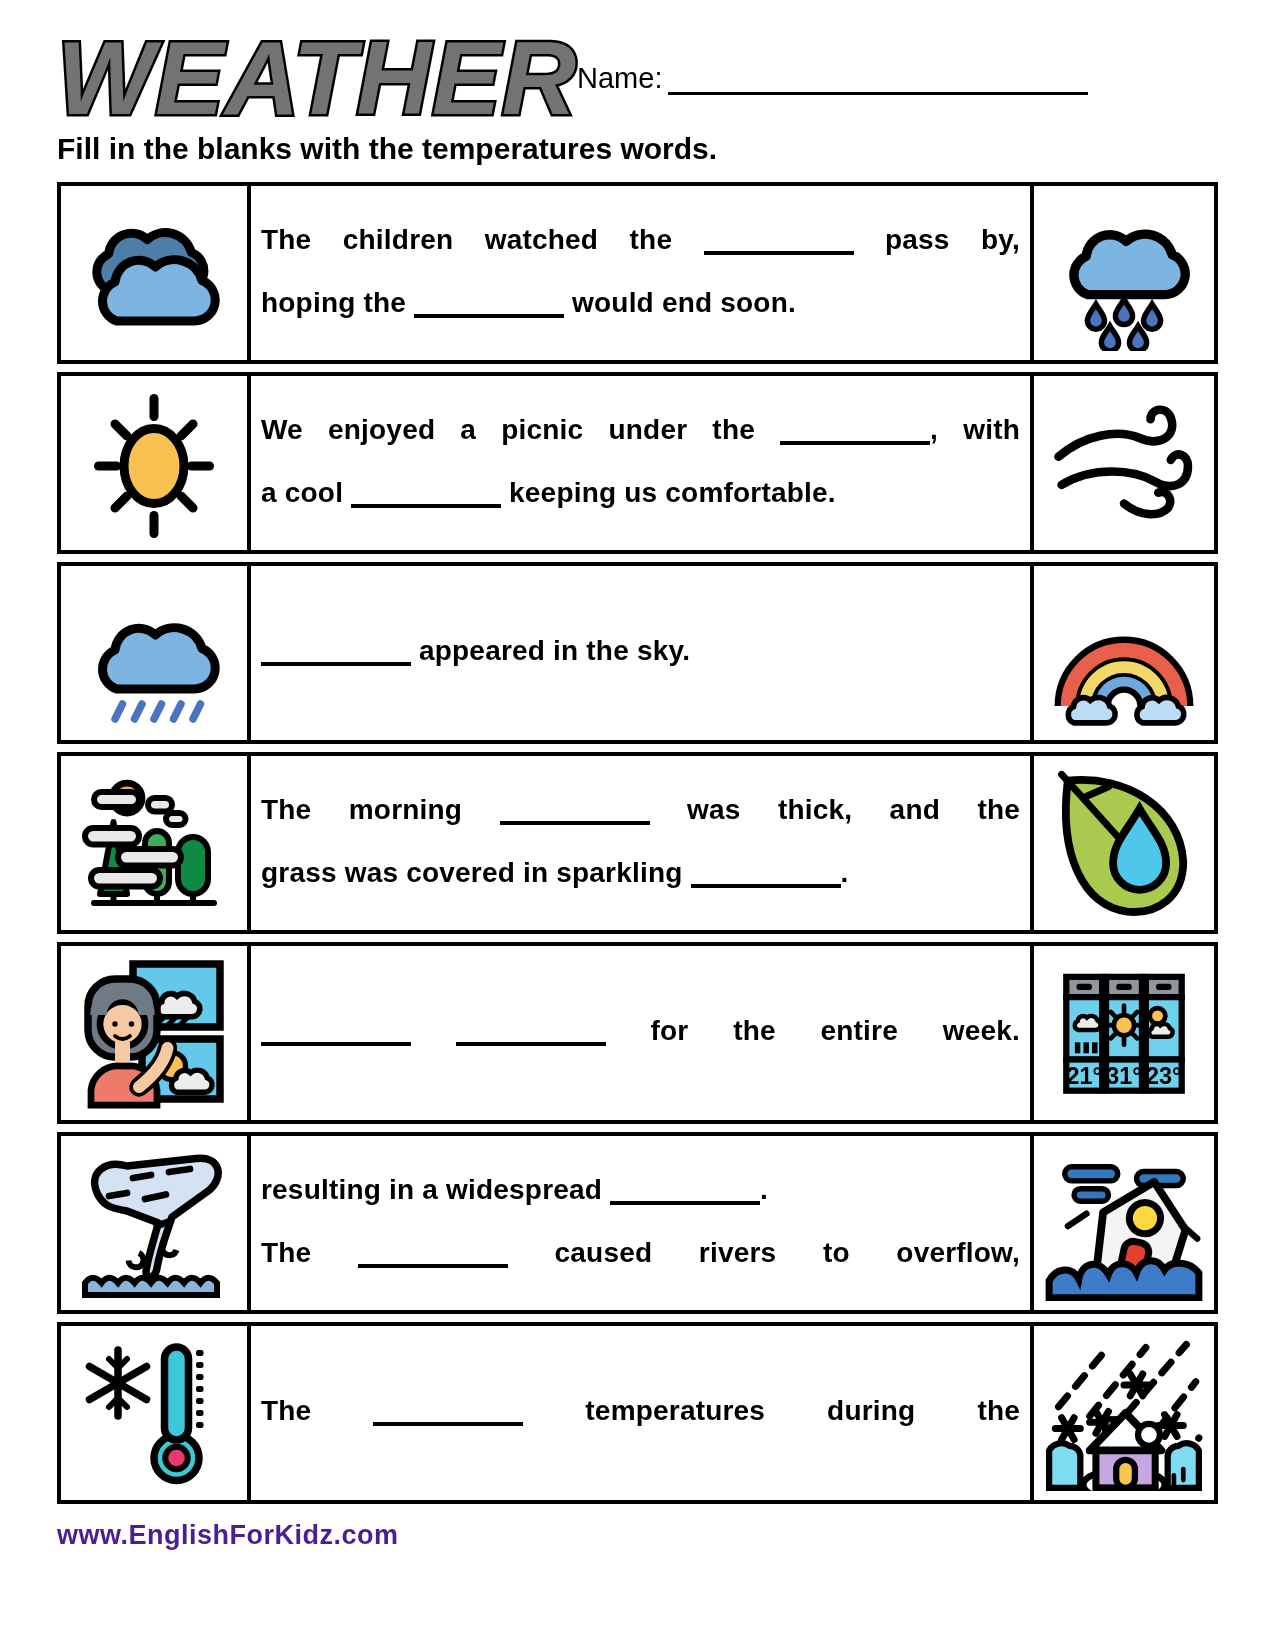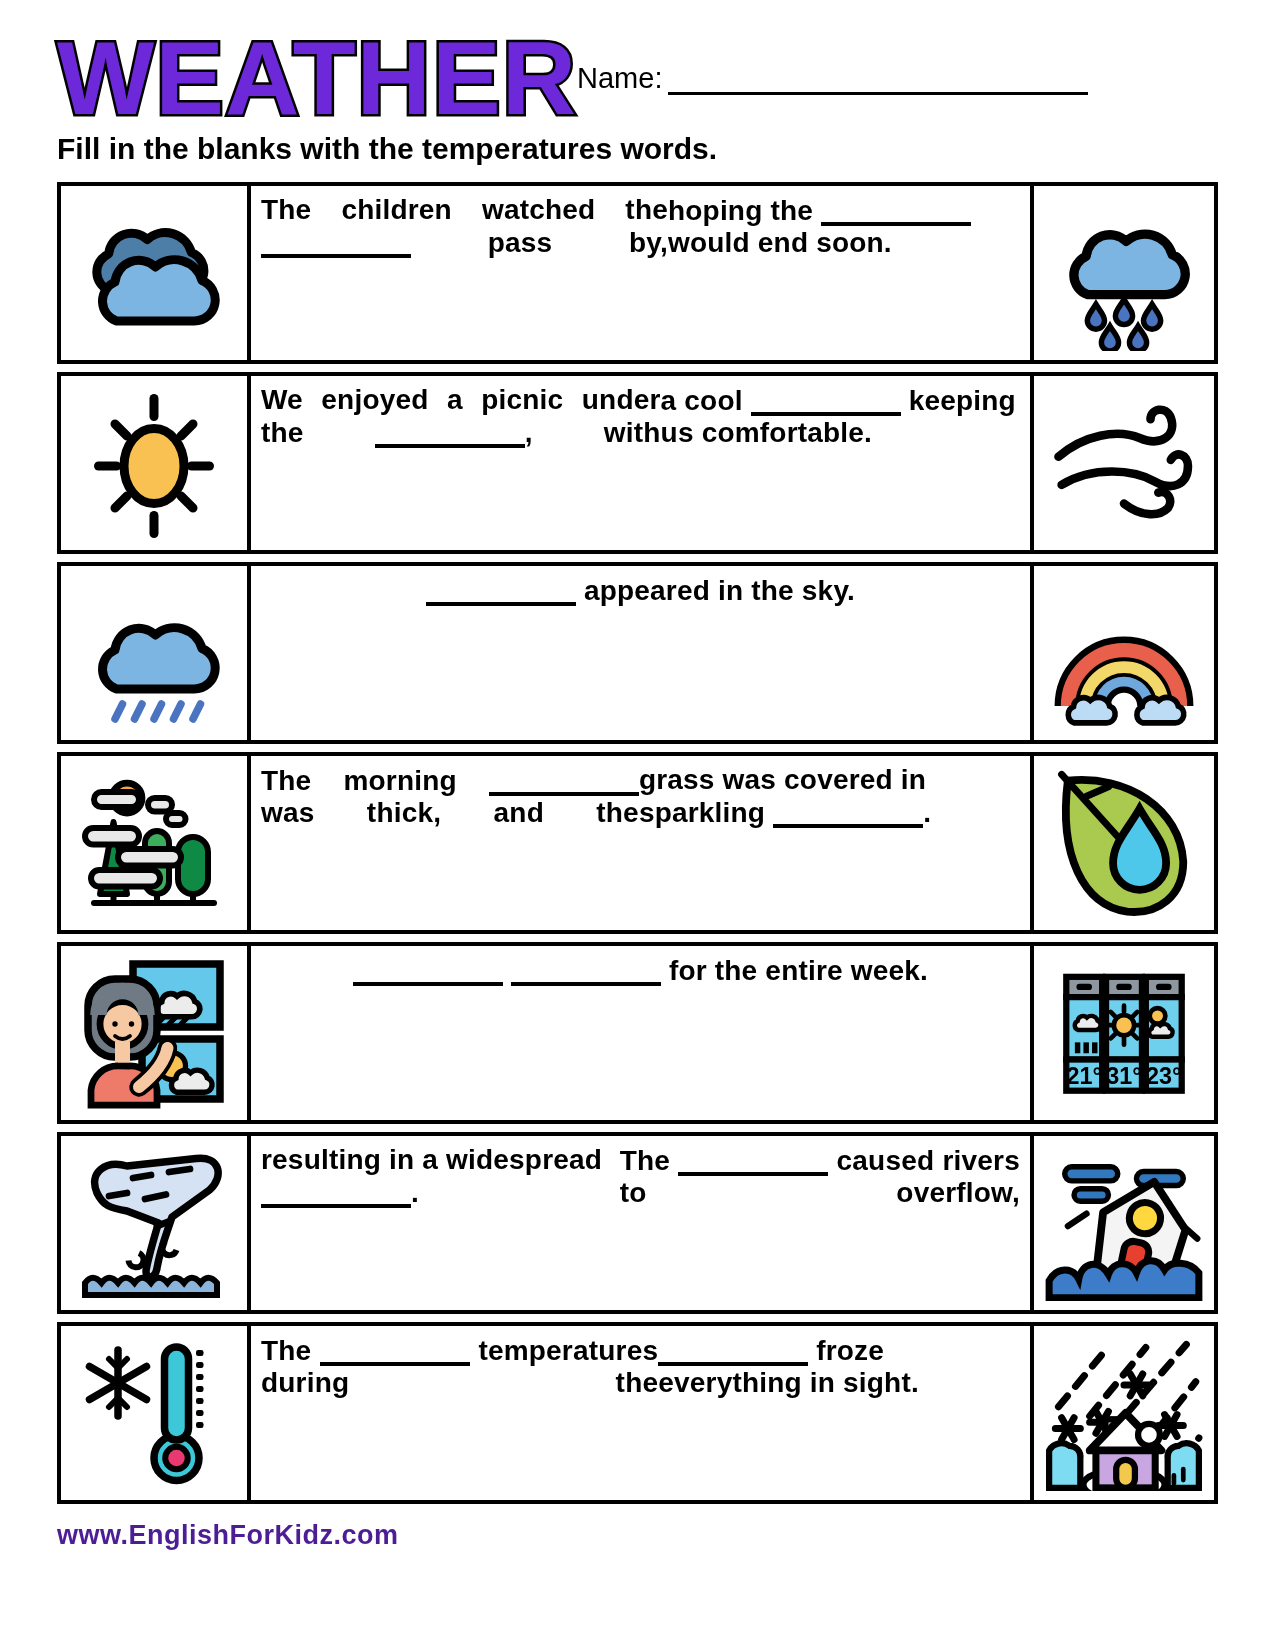--- a/index.html
+++ b/index.html
@@ -2,35 +2,35 @@
 <html><head>
 <meta charset="utf-8">
 <style>
   html,body { margin:0; padding:0; background:#fff; }
   body { width:1275px; height:1650px; font-family:"Liberation Sans", sans-serif; box-sizing:border-box; overflow:hidden; }
   .page { padding:30px 57px 0 57px; }
 
   .header { display:flex; align-items:flex-start; }
   .title {
     font-size:103px; font-weight:800; line-height:0.95; letter-spacing:1px;
-    color:#6d28d9; -webkit-text-stroke:5px #000; paint-order:stroke fill; margin:0;
+    color:#737373; -webkit-text-stroke:5px #000; paint-order:stroke fill; margin:0;font-style:italic;
   }
   .name-block { flex:1; display:flex; align-items:flex-end; margin-top:30px; }
   .name-label { font-size:29px; font-weight:500; color:#000; white-space:nowrap; }
   .name-line { flex:1; max-width:420px; border-bottom:3px solid #000; height:32px; margin-left:6px; }
 
   .instructions { font-size:30px; font-weight:800; margin:4px 0 16px 0; color:#000; }
 
   .row { display:flex; height:174px; border:4px solid #000; margin-bottom:8px; background:#fff; }
   .icon-cell { width:186px; flex:none; display:flex; align-items:center; justify-content:center; }
   .icon-cell.right { width:180px; }
   .icon-cell svg { width:150px; height:152px; }
   .icon-cell.right svg { width:162px; height:156px; }
   .text-cell { flex:1; border-left:4px solid #000; border-right:4px solid #000;
-    padding:8px 10px 12px 10px; display:flex; flex-direction:row; justify-content:space-evenly; min-width:0; }
+    padding:8px 10px 12px 10px; display:flex; flex-direction:column; justify-content:space-evenly; min-width:0; }
   .line { font-size:28px; font-weight:700; color:#000; margin:0; letter-spacing:0.2px; }
   .line.just { text-align:justify; text-align-last:justify; }
   .blank { display:inline-block; width:150px; height:1em; border-bottom:4px solid #000; vertical-align:-6px; }
 
   .footer { font-size:27px; font-weight:700; color:#4c1d95; margin-top:16px; letter-spacing:0.5px; }
 </style>
 </head>
 <body>
 
 <div class="page">
@@ -286,21 +286,20 @@
      <rect x="78" y="24" width="5" height="4" rx="1.5"></rect>
               <rect x="78" y="32" width="5" height="4" rx="1.5"></rect>
      <rect x="78" y="40" width="5" height="4" rx="1.5"></rect>
               <rect x="78" y="48" width="5" height="4" rx="1.5"></rect>
      <rect x="78" y="56" width="5" height="4" rx="1.5"></rect>
             </g>
           </svg>
         </div>
         <div class="text-cell">
           <p class="line just">The <span class="blank"></span> temperatures during the</p>
-          <p class="line"><span class="blank"></span> froze everything in sight.</p>
         </div>
         <div class="icon-cell right">
           <svg viewBox="0 0 100 100">
    <g stroke="#000" stroke-width="4.5" stroke-linecap="round" stroke-dasharray="9 8">
      <line x1="8" y1="46" x2="38" y2="10"></line>
               <line x1="28" y1="52" x2="64" y2="8"></line>
      <line x1="52" y1="50" x2="90" y2="6"></line>
               <line x1="72" y1="60" x2="96" y2="30"></line>
      <line x1="88" y1="80" x2="98" y2="66"></line>
             </g>

